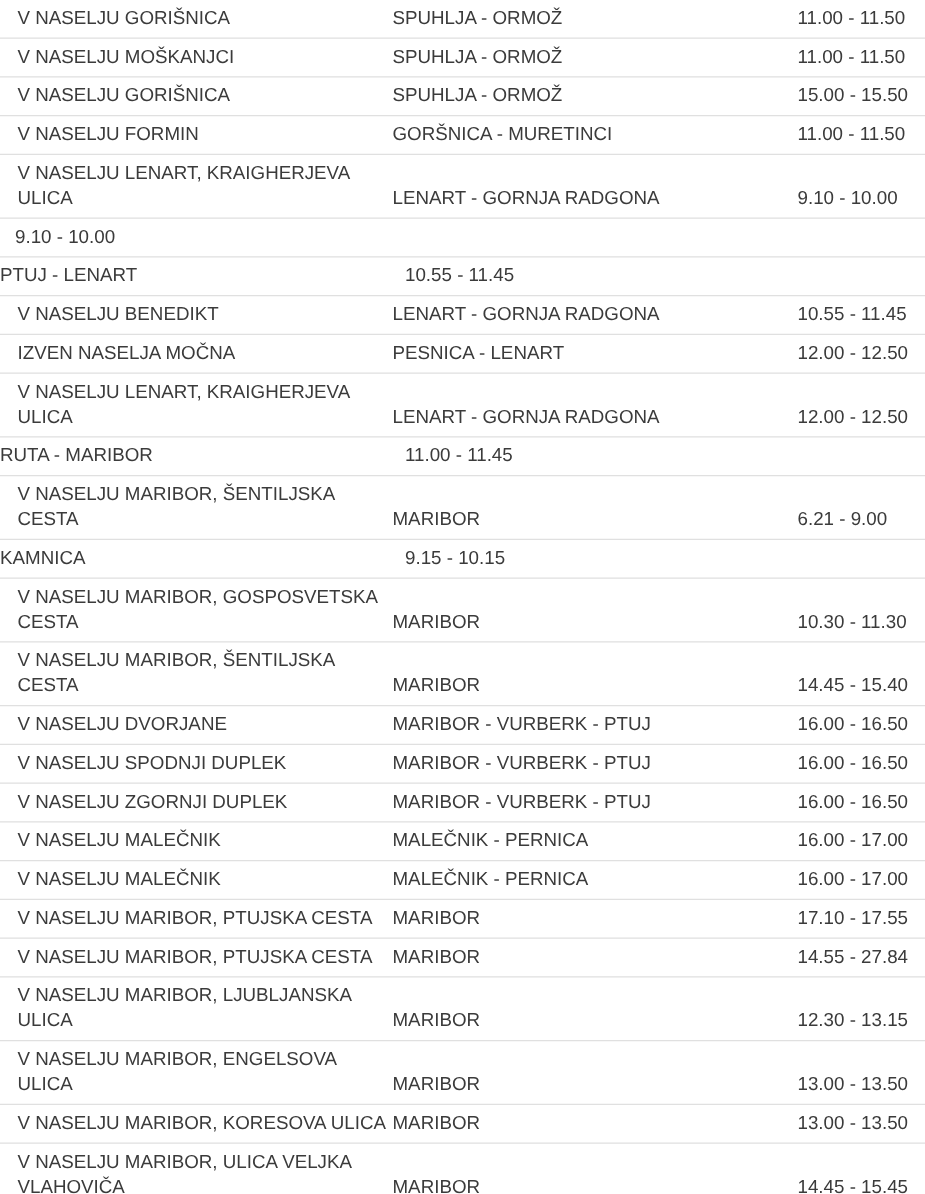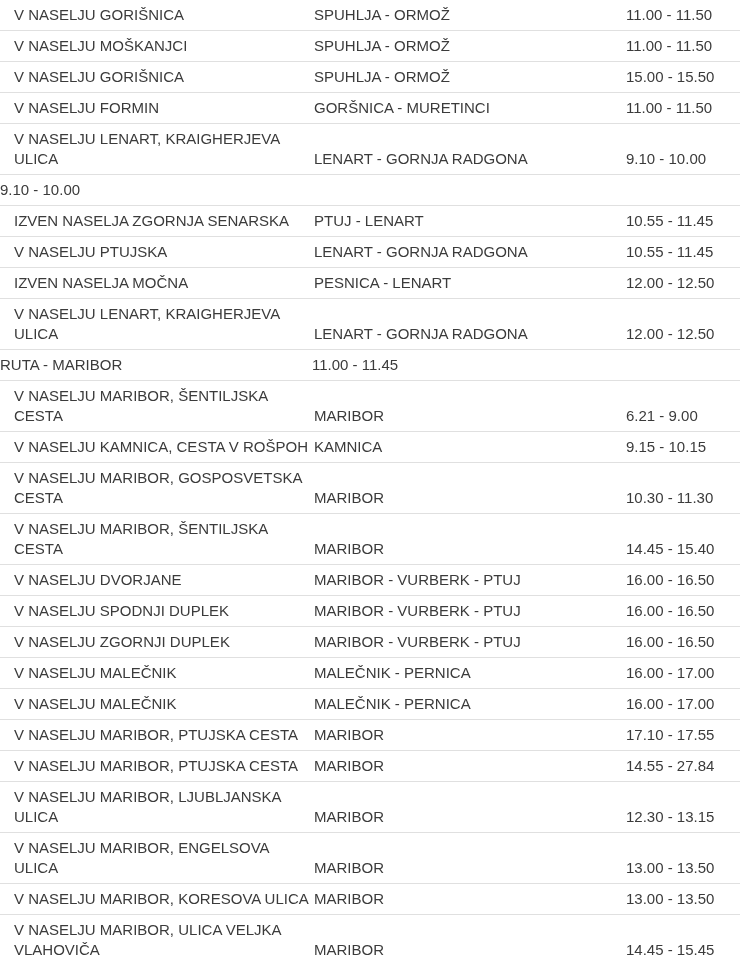--- a/index.html
+++ b/index.html
@@ -26,20 +26,21 @@
   .location {
     width: 314px;
     padding-left: 14px;
     white-space: pre-line;
   }
   .route {
     width: 312px;
   }
   .time {
     flex: 1;
+    margin-left: 12px;
   }
 </style>
 </head>
 <body>
 
 <div class="radar-table">
   <div class="row">
     <div class="cell location">V NASELJU GORIŠNICA</div>
     <div class="cell route">SPUHLJA - ORMOŽ</div>
     <div class="cell time">11.00 - 11.50</div>
@@ -68,27 +69,26 @@
 ULICA</div>
     <div class="cell route">LENART - GORNJA RADGONA</div>
     <div class="cell time">9.10 - 10.00</div>
   </div>
 
   <div class="row">
     <div class="cell time">9.10 - 10.00</div>
   </div>
 
   <div class="row">
-    <div class="cell location">IZVEN NASELJA ZGORNJA SENARSKA</div>
     <div class="cell route">PTUJ - LENART</div>
     <div class="cell time">10.55 - 11.45</div>
   </div>
 
   <div class="row">
-    <div class="cell location">V NASELJU PTUJSKA</div>
+    <div class="cell location">V NASELJU BENEDIKT</div>
     <div class="cell route">LENART - GORNJA RADGONA</div>
     <div class="cell time">10.55 - 11.45</div>
   </div>
 
   <div class="row">
     <div class="cell location">IZVEN NASELJA MOČNA</div>
     <div class="cell route">PESNICA - LENART</div>
     <div class="cell time">12.00 - 12.50</div>
   </div>
 
@@ -104,21 +104,20 @@
     <div class="cell time">11.00 - 11.45</div>
   </div>
 
   <div class="row">
     <div class="cell location">V NASELJU MARIBOR, ŠENTILJSKA CESTA</div>
     <div class="cell route">MARIBOR</div>
     <div class="cell time">6.21 - 9.00</div>
   </div>
 
   <div class="row">
-    <div class="cell location">V NASELJU KAMNICA, CESTA V ROŠPOH</div>
     <div class="cell route">KAMNICA</div>
     <div class="cell time">9.15 - 10.15</div>
   </div>
 
   <div class="row">
     <div class="cell location">V NASELJU MARIBOR, GOSPOSVETSKA
 CESTA</div>
     <div class="cell route">MARIBOR</div>
     <div class="cell time">10.30 - 11.30</div>
   </div>

